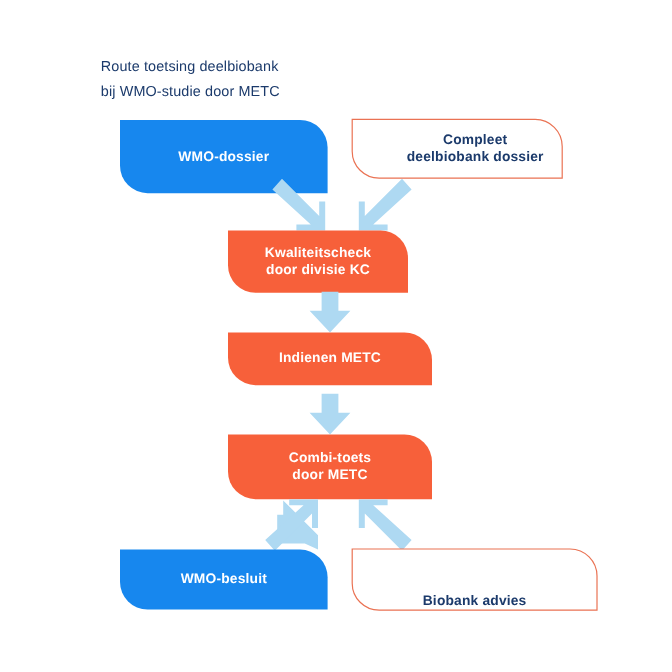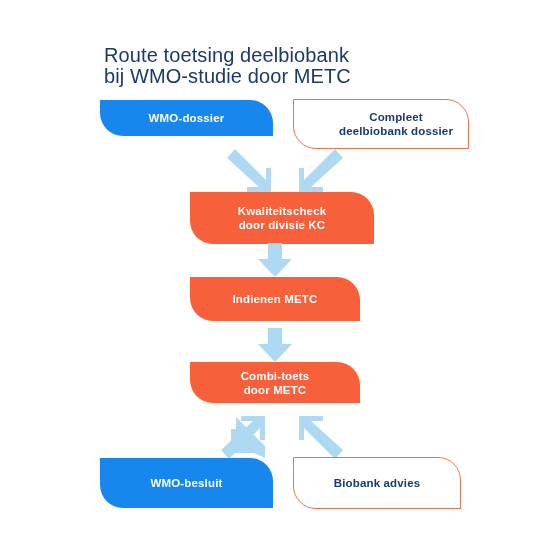--- a/index.html
+++ b/index.html
@@ -17,25 +17,25 @@
   #canvas {
     position: relative;
     width: 560px;
     height: 560px;
     background: #ffffff;
   }
 
   
   .title {
     position: absolute;
-    left: 104px;
+    left: 84px;
     top: 45px;
     width: 340px;
     color: #1b3a6b;
-    font-size: 20px;
+    font-size: 12px;
     line-height: 21px;
     font-weight: 400;
     letter-spacing: 0.1px;
     white-space: pre;
   }
 
   
   .node {
     position: absolute;
     box-sizing: border-box;
@@ -62,29 +62,29 @@
     color: #ffffff;
   }
 
   .node.outline {
     background: #ffffff;
     border: 1.3px solid #ea7253;
     color: #1b3a6b;
   }
 
   
-  #node-wmo-dossier     { left: 100px; top: 100px; width: 173px; height: 36px; }
+  #node-wmo-dossier     { left: 100px; top: 100px; width: 173px; height: 61px; }
   #node-compleet-dossier{ left: 293px; top: 99px;  width: 176px; height: 50px; padding-left: 30px; }
 
-  #node-kwaliteitscheck { left: 190px; top: 192px; width: 184px; height: 52px; }
+  #node-kwaliteitscheck { left: 190px; top: 192px; width: 150px; height: 52px; }
   #node-indienen-metc   { left: 190px; top: 277px; width: 170px; height: 44px; }
-  #node-combi-toets     { left: 190px; top: 362px; width: 170px; height: 41px; }
+  #node-combi-toets     { left: 190px; top: 362px; width: 170px; height: 54px; }
 
   #node-wmo-besluit     { left: 100px; top: 458px; width: 173px; height: 50px; }
-  #node-biobank-advies  { left: 293px; top: 457px; width: 168px; height: 52px; }
+  #node-biobank-advies  { left: 293px; top: 457px; width: 205px; height: 52px; align-items: flex-end; }
 
   
   .arrow {
     position: absolute;
     pointer-events: none;
   }
   .arrow svg { display: block; }
 
   #arrow-dossier-to-check    { left: 225px; top: 148px; }
   #arrow-compleet-to-check   { left: 297px; top: 148px; }

